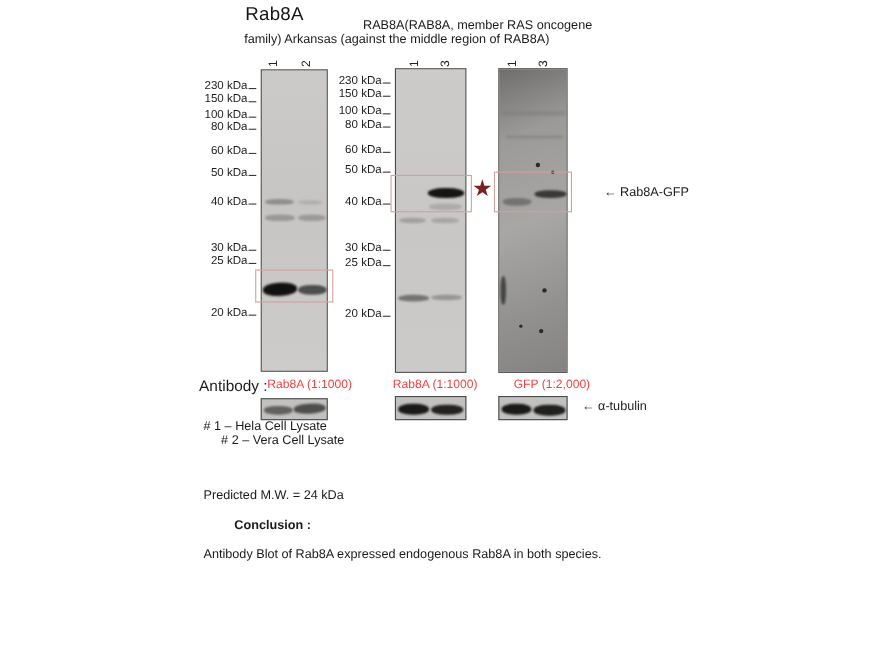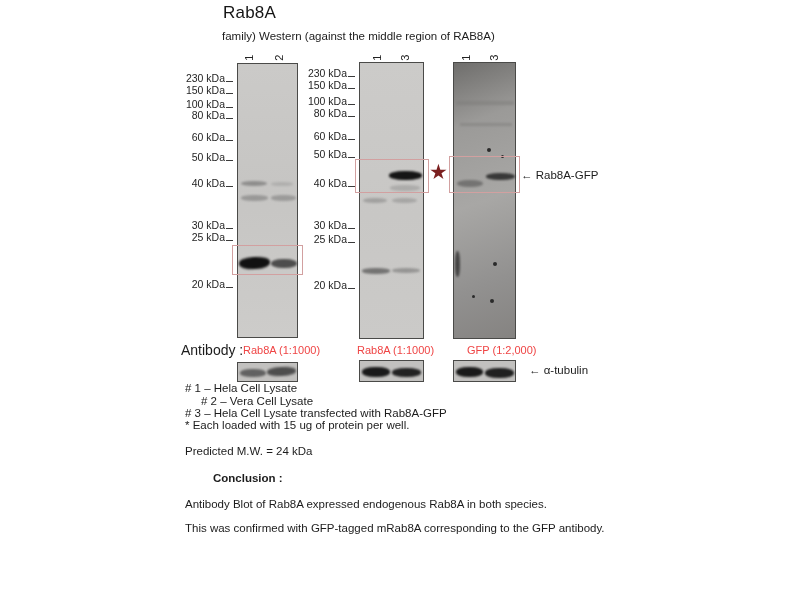--- a/index.html
+++ b/index.html
@@ -31,21 +31,22 @@
   .legend{position:absolute;font-size:11.5px;color:#1c1c1c;white-space:nowrap;}
   .bold{font-weight:bold;}
   .caption{position:absolute;font-size:11px;color:#969696;text-align:center;white-space:nowrap;}
 </style>
 </head>
 <body>
 
 <div class="canvas">
 
   <div class="abs title" style="left:223px;top:3px;">Rab8A</div>
-  <div class="abs sub" style="left:222px;top:30px;">family) Western (against the middle region of RAB8A)</div>
+  <div class="abs sub" style="left:330px;top:17px;">RAB8A(RAB8A, member RAS oncogene</div>
+  <div class="abs sub" style="left:222px;top:30px;">family) Arkansas (against the middle region of RAB8A)</div>
 
   <div class="lane" style="left:229px;top:44px;"># 1</div>
   <div class="lane" style="left:259px;top:44px;"># 2</div>
   <div class="lane" style="left:357px;top:44px;"># 1</div>
   <div class="lane" style="left:385px;top:44px;"># 3</div>
   <div class="lane" style="left:446px;top:44px;"># 1</div>
   <div class="lane" style="left:474px;top:44px;"># 3</div>
 
   <div class="mw" style="left:185px;top:73px;">230 kDa</div>
   <div class="mw" style="left:185px;top:85px;">150 kDa</div>
@@ -98,21 +99,21 @@
     <div class="speck" style="left:39px;top:199px;width:4px;height:4px;"></div>
     <div class="speck" style="left:18px;top:232px;width:3px;height:3px;"></div>
     <div class="speck" style="left:36px;top:236px;width:4px;height:4px;"></div>
   </div>
 
   <div class="hibox" style="left:232px;top:245px;width:71px;height:30px;"></div>
   <div class="hibox" style="left:355px;top:159px;width:74px;height:34px;"></div>
   <div class="hibox" style="left:449px;top:156px;width:71px;height:37px;"></div>
 
   <div class="star" style="left:429px;top:161px;color:#7b1f1f;">★</div>
-  <div class="note" style="left:521px;top:169px;">← Rab8A-GFP</div>
+  <div class="note" style="left:521px;top:169px;padding-left:28px;">← Rab8A-GFP</div>
 
   <div class="ab-label" style="left:181px;top:342px;">Antibody :</div>
   <div class="ab-name" style="left:243px;top:344px;">Rab8A (1:1000)</div>
   <div class="ab-name" style="left:357px;top:344px;">Rab8A (1:1000)</div>
   <div class="ab-name" style="left:467px;top:344px;">GFP (1:2,000)</div>
 
   <div class="strip" style="left:237px;top:362px;width:61px;height:20px;">
     <div class="band" style="left:2px;top:6px;width:26px;height:8px;background:#4a4a4a;opacity:.8;"></div>
     <div class="band" style="left:29px;top:4px;width:29px;height:9px;background:#3a3a3a;opacity:.85;transform:rotate(-3deg);"></div>
   </div>
@@ -121,23 +122,20 @@
     <div class="band" style="left:32px;top:7px;width:29px;height:9px;background:#222;"></div>
   </div>
   <div class="strip" style="left:453px;top:360px;width:63px;height:22px;">
     <div class="band" style="left:2px;top:6px;width:27px;height:10px;background:#1a1a1a;"></div>
     <div class="band" style="left:31px;top:7px;width:29px;height:10px;background:#202020;"></div>
   </div>
   <div class="note" style="left:529px;top:364px;">← α-tubulin</div>
 
   <div class="legend" style="left:185px;top:382px;"># 1 – Hela Cell Lysate</div>
   <div class="legend" style="left:185px;top:395px;margin-left:16px;"># 2 – Vera Cell Lysate</div>
-  <div class="legend" style="left:185px;top:407px;"># 3 – Hela Cell Lysate transfected with Rab8A-GFP</div>
-  <div class="legend" style="left:185px;top:419px;">* Each loaded with 15 ug of protein per well.</div>
 
   <div class="legend" style="left:185px;top:445px;">Predicted M.W. = 24 kDa</div>
 
   <div class="legend bold" style="left:185px;top:472px;margin-left:28px;">Conclusion :</div>
   <div class="legend" style="left:185px;top:498px;">Antibody Blot of Rab8A expressed endogenous Rab8A in both species.</div>
-  <div class="legend" style="left:185px;top:522px;">This was confirmed with GFP-tagged mRab8A corresponding to the GFP antibody.</div>
 
 
 </div>
 
 </body></html>

